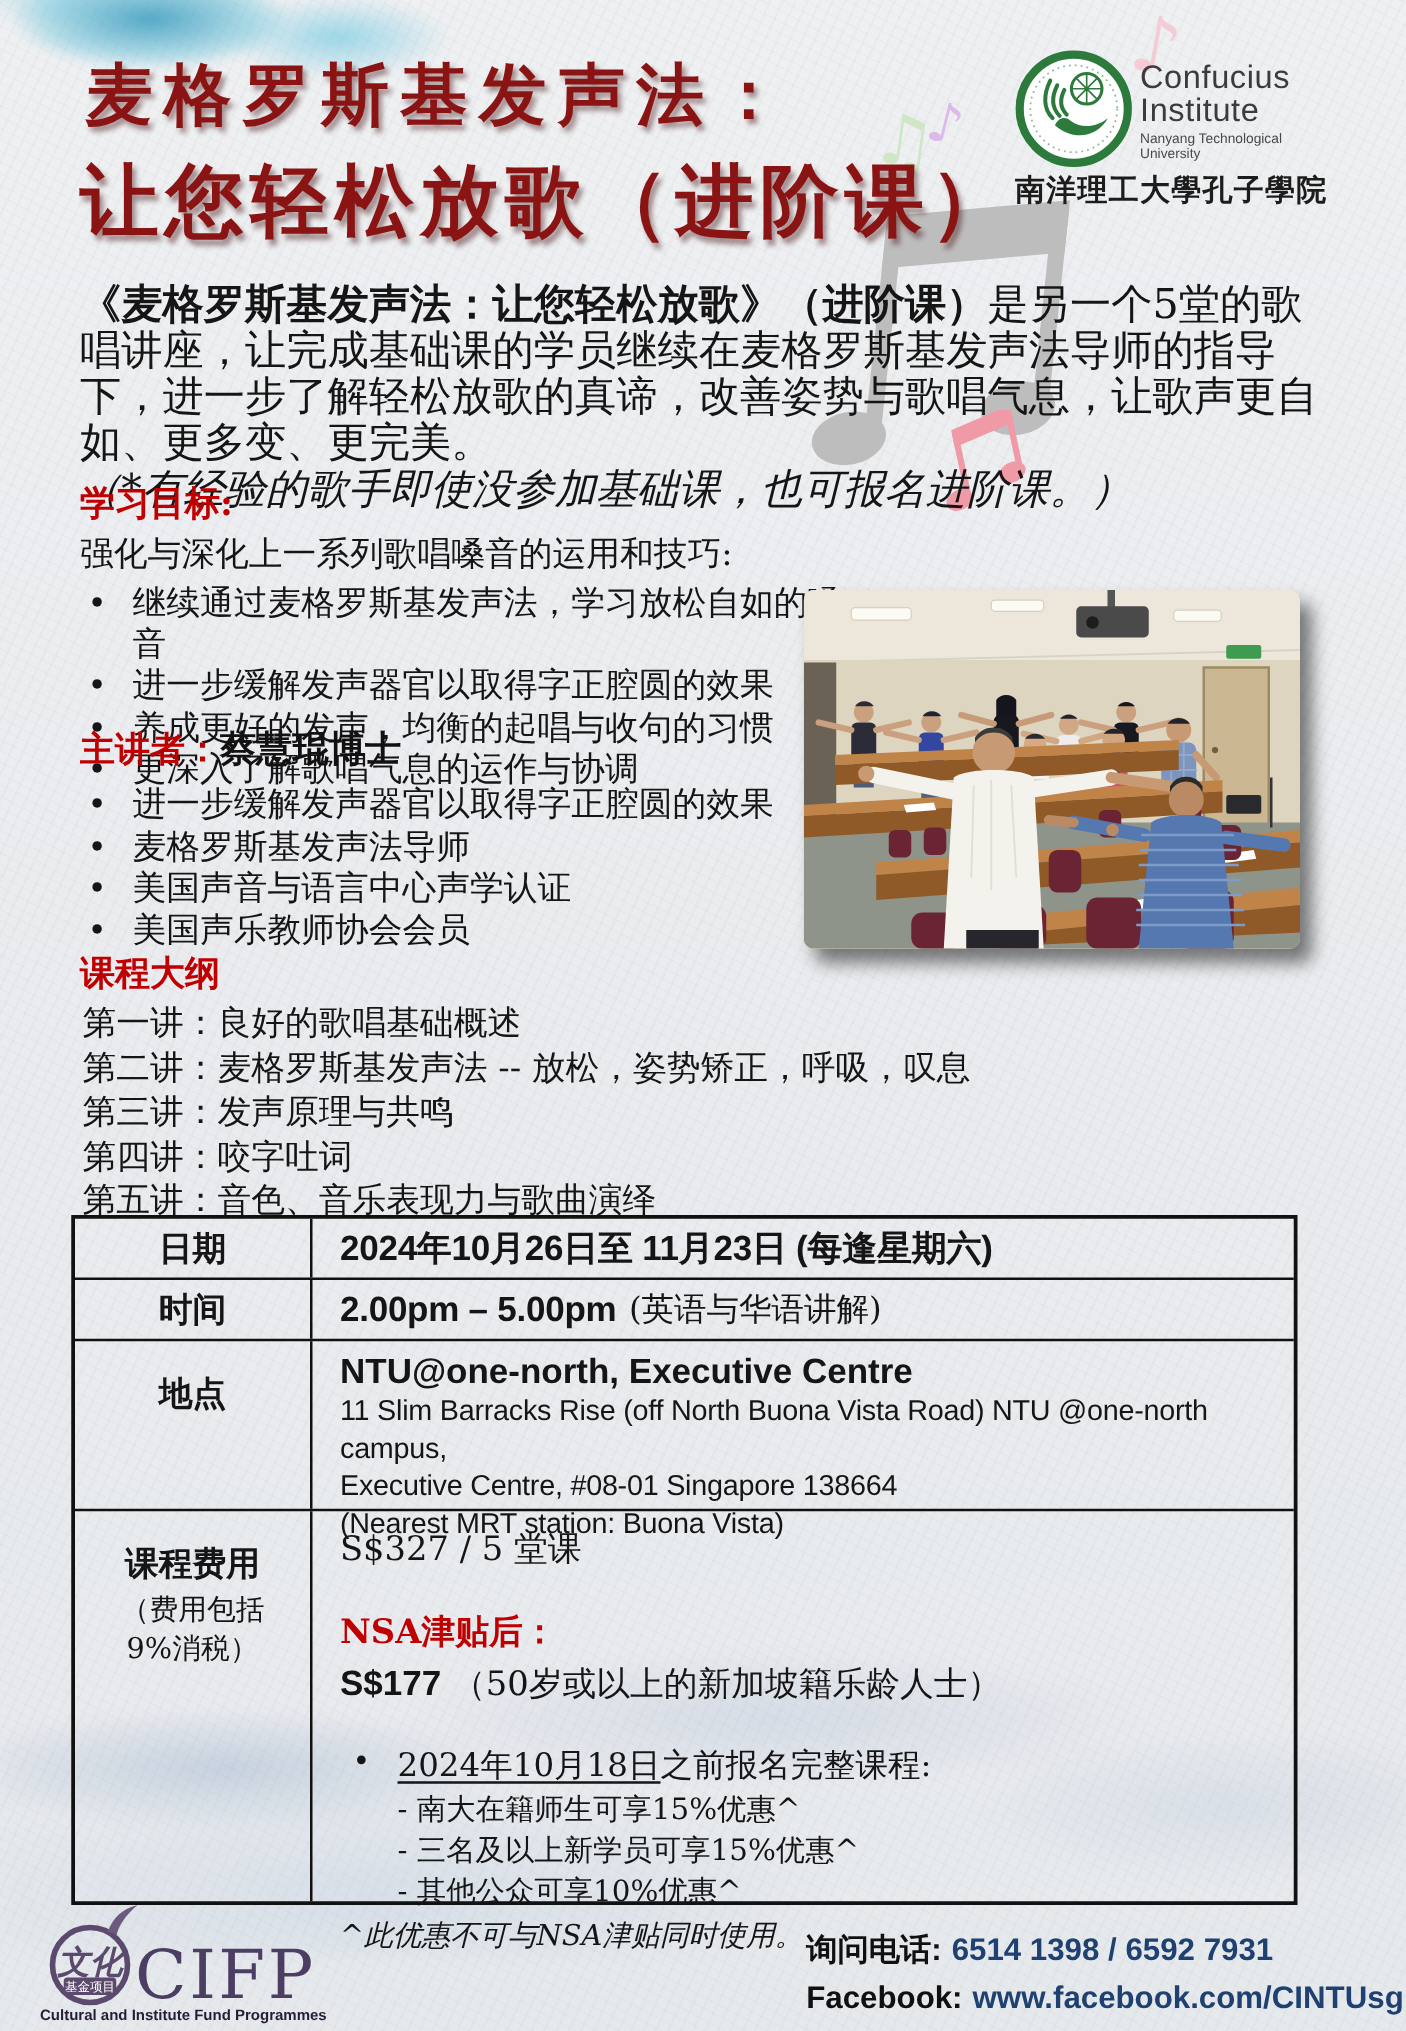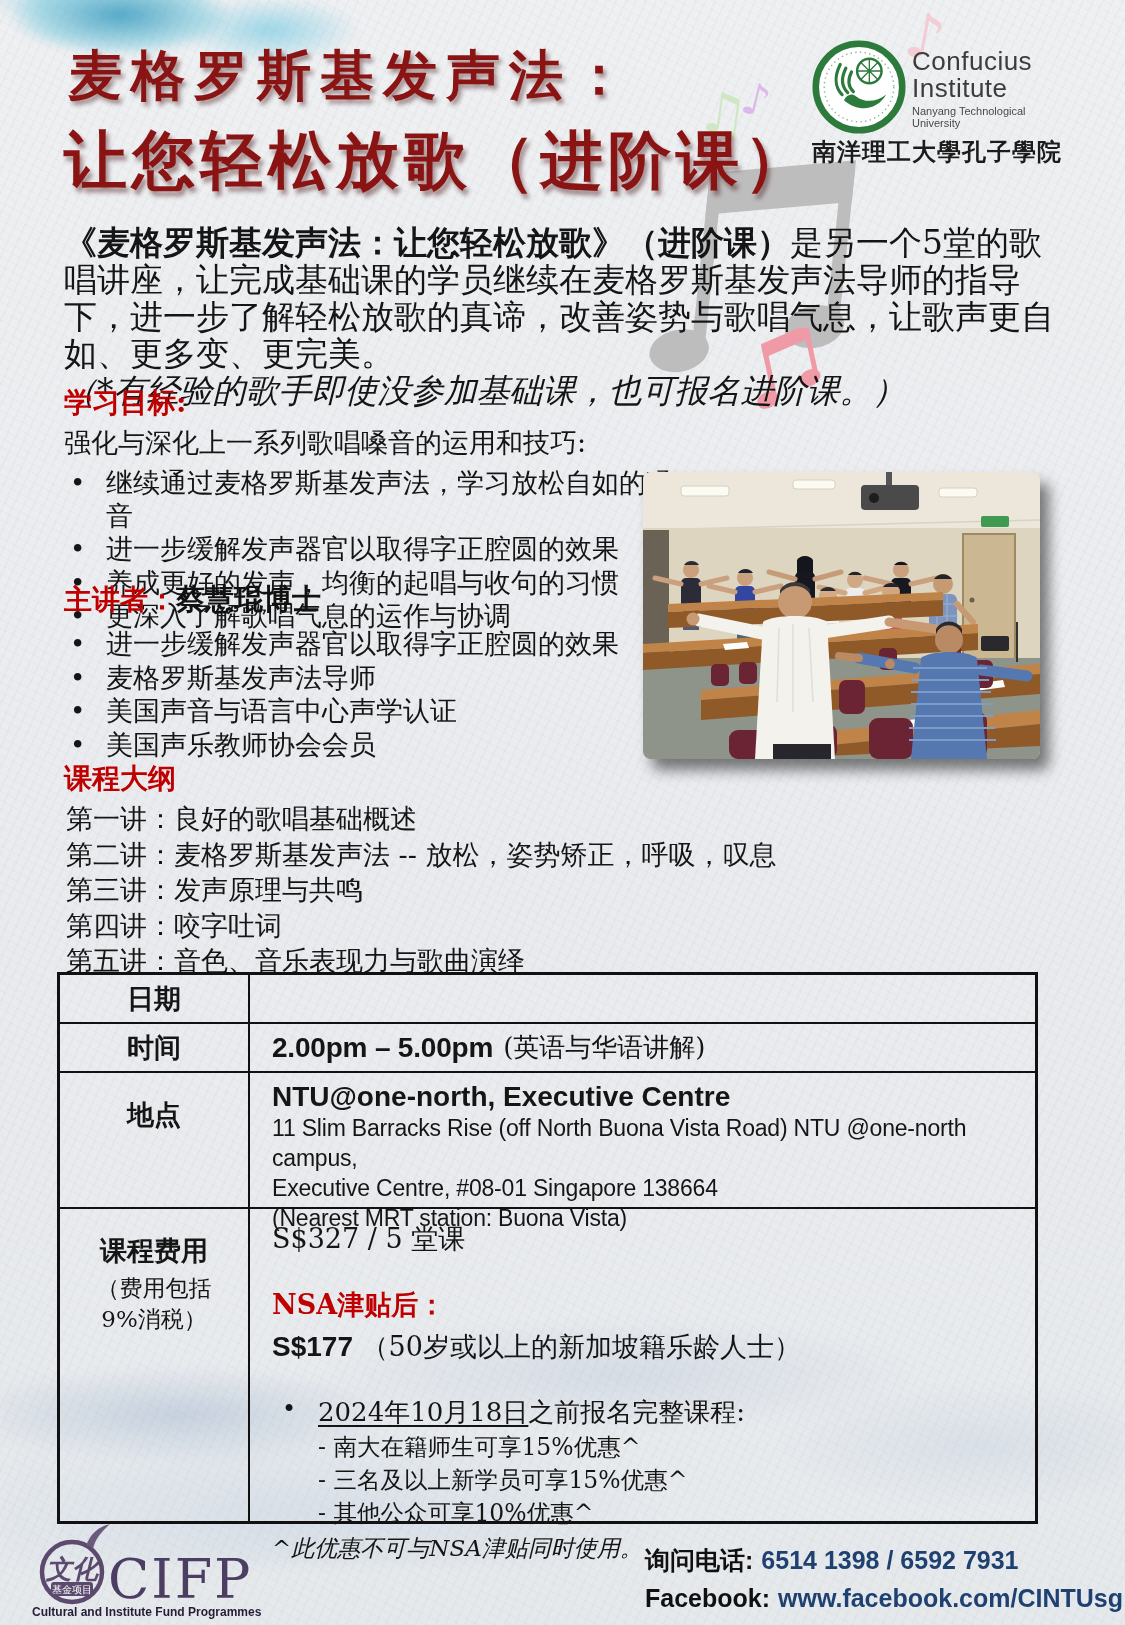--- a/index.html
+++ b/index.html
@@ -335,20 +335,23 @@
     <p>第一讲：良好的歌唱基础概述</p>
     <p>第二讲：麦格罗斯基发声法 -- 放松，姿势矫正，呼吸，叹息</p>
     <p>第三讲：发声原理与共鸣</p>
     <p>第四讲：咬字吐词</p>
     <p>第五讲：音色、音乐表现力与歌曲演绎</p>
   </div>
 
   <div class="tbl">
     <div class="trow r-date">
       <div class="tlab">日期</div>
+      <div class="tval vcenter">
+          <span class="bigval sans">2024年10月26日至 11月23日 (每逢星期六)</span>
+        </div>
     </div>
     <div class="trow r-time">
       <div class="tlab">时间</div>
       <div class="tval vcenter">
         <span class="bigval sans">2.00pm – 5.00pm</span>
         <span class="time-note">(英语与华语讲解)</span>
       </div>
     </div>
     <div class="trow r-venue">
       <div class="tlab">地点</div>

